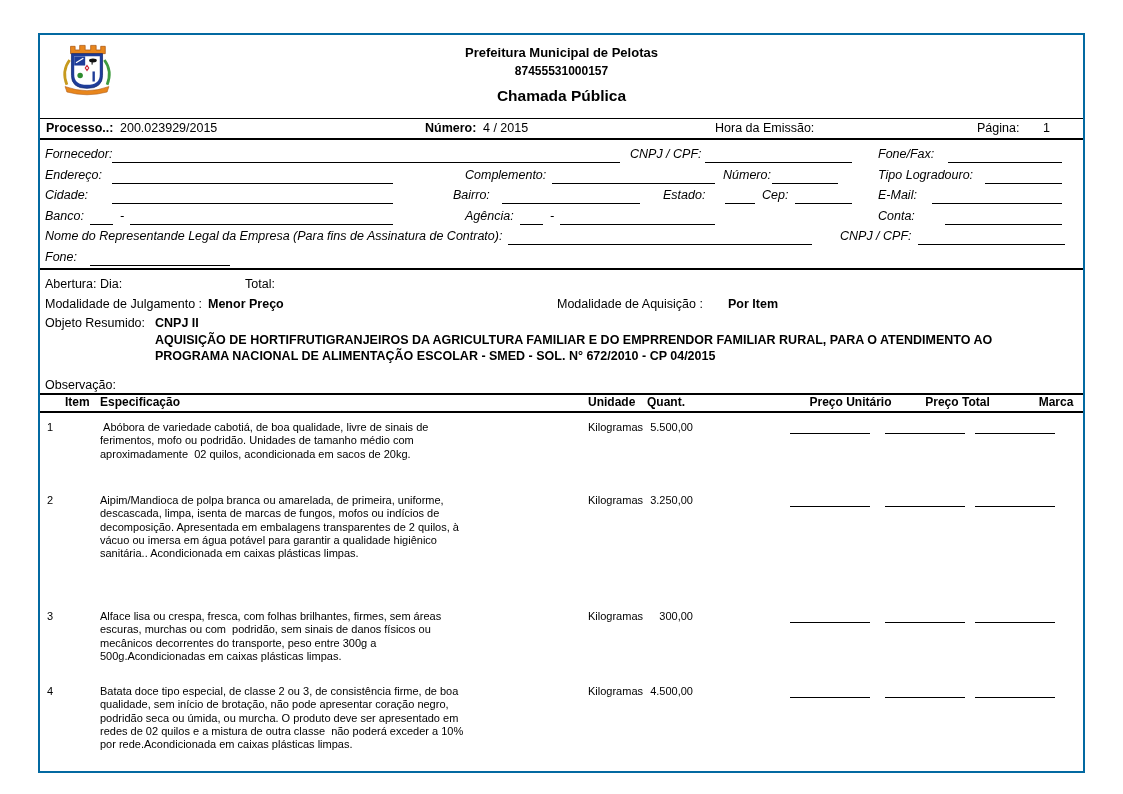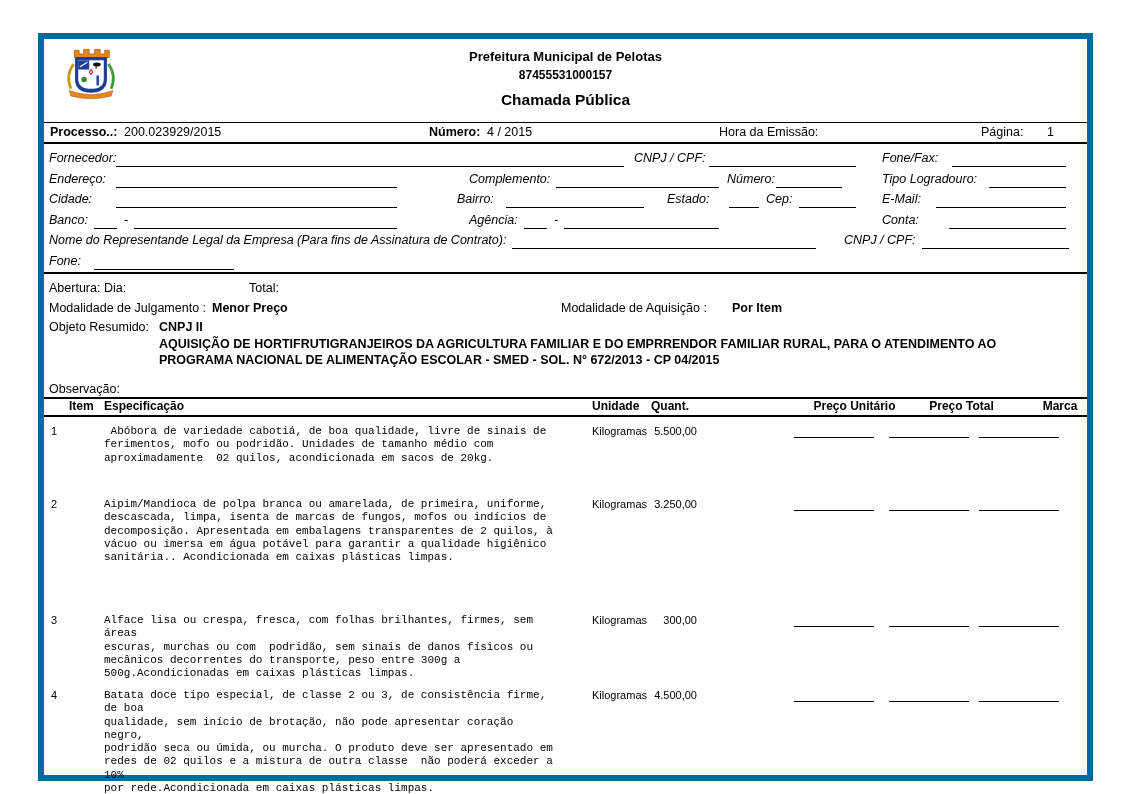--- a/index.html
+++ b/index.html
@@ -1,19 +1,19 @@
 <!DOCTYPE html>
 <html><head>
 <meta charset="utf-8">
 <style>
   html,body{margin:0;padding:0;background:#fff;}
   body{width:1123px;height:794px;position:relative;overflow:hidden;
        font-family:"Liberation Sans","DejaVu Sans",sans-serif;color:#000;}
   .page{position:absolute;left:38px;top:33px;width:1043px;height:736px;
-        border:6px solid #0369a1;background:#fff;}
+        border:2px solid #0369a1;background:#fff;}
   .abs{position:absolute;white-space:nowrap;}
   .b{font-weight:700;}
   .fs{font-size:12.5px;line-height:15px;}
   .ctr{left:0;right:0;text-align:center;}
   .hdr-org{top:10px;font-size:13px;}
   .hdr-cnpj{top:29px;font-size:12px;}
   .hdr-title{top:52px;font-size:15.5px;}
   .hr1{position:absolute;left:0;right:0;top:83px;height:0;border-bottom:1.5px solid #000;}
   .prow{position:absolute;left:0;right:0;top:85px;height:18px;border-bottom:2.5px solid #000;}
   .prow .abs{top:1px;}
@@ -21,21 +21,21 @@
   .fl{position:absolute;top:1px;white-space:nowrap;font-size:12.5px;font-style:italic;}
   .ul{position:absolute;bottom:2px;height:0;border-bottom:1px solid #000;}
   .div2{position:absolute;left:0;right:0;height:0;border-bottom:2.5px solid #000;}
   .dr{position:absolute;left:0;right:0;height:17px;}
   .thead-top{position:absolute;left:0;right:0;top:358px;height:0;border-bottom:2px solid #000;}
   .thead{position:absolute;left:0;right:0;top:359px;height:17px;border-bottom:2px solid #000;}
   .th{position:absolute;top:1px;font-weight:700;font-size:12px;white-space:nowrap;}
   .ir{position:absolute;left:0;right:0;}
   .num{position:absolute;top:3px;width:20px;text-align:center;font-size:11px;}
   .spec{position:absolute;left:60px;top:3px;width:450px;font-size:11px;
-        line-height:13.3px;white-space:pre-wrap;font-family:Liberation Mono, monospace;}
+        line-height:13.3px;white-space:pre-wrap;}
   .unid{position:absolute;left:548px;top:3px;font-size:11px;white-space:nowrap;}
   .qty{position:absolute;left:595px;top:3px;width:58px;text-align:right;font-size:11px;white-space:nowrap;}
   .rul{position:absolute;top:15px;height:0;border-bottom:1px solid #000;}
 </style>
 </head>
 <body>
 
 <div class="page">
 
   <div>
@@ -138,21 +138,21 @@
       <span class="abs" style="left:5px">Modalidade de Julgamento :</span>
       <span class="abs b" style="left:168px">Menor Preço</span>
       <span class="abs" style="left:517px">Modalidade de Aquisição :</span>
       <span class="abs b" style="left:688px">Por Item</span>
     </div>
     <div class="dr fs" style="top:281px">
       <span class="abs" style="left:5px">Objeto Resumido:</span>
       <span class="abs b" style="left:115px">CNPJ II</span>
     </div>
     <div class="abs b fs" style="left:115px;top:298px">AQUISIÇÃO DE HORTIFRUTIGRANJEIROS DA AGRICULTURA FAMILIAR E DO EMPRRENDOR FAMILIAR RURAL, PARA O ATENDIMENTO AO</div>
-    <div class="abs b fs" style="left:115px;top:314px">PROGRAMA NACIONAL DE ALIMENTAÇÃO ESCOLAR - SMED - SOL. N° 672/2013 - CP 04/2015</div>
+    <div class="abs b fs" style="left:115px;top:314px">PROGRAMA NACIONAL DE ALIMENTAÇÃO ESCOLAR - SMED - SOL. N° 672/2010 - CP 04/2015</div>
     <div class="abs fs" style="left:5px;top:343px">Observação:</div>
   </div>
 
   <div class="thead-top"></div>
   <div class="thead">
     <span class="th" style="left:25px">Item</span>
     <span class="th" style="left:60px">Especificação</span>
     <span class="th" style="left:548px">Unidade</span>
     <span class="th" style="left:583px;width:62px;text-align:right">Quant.</span>
     <span class="th" style="left:768px;width:85px;text-align:center">Preço Unitário</span>

